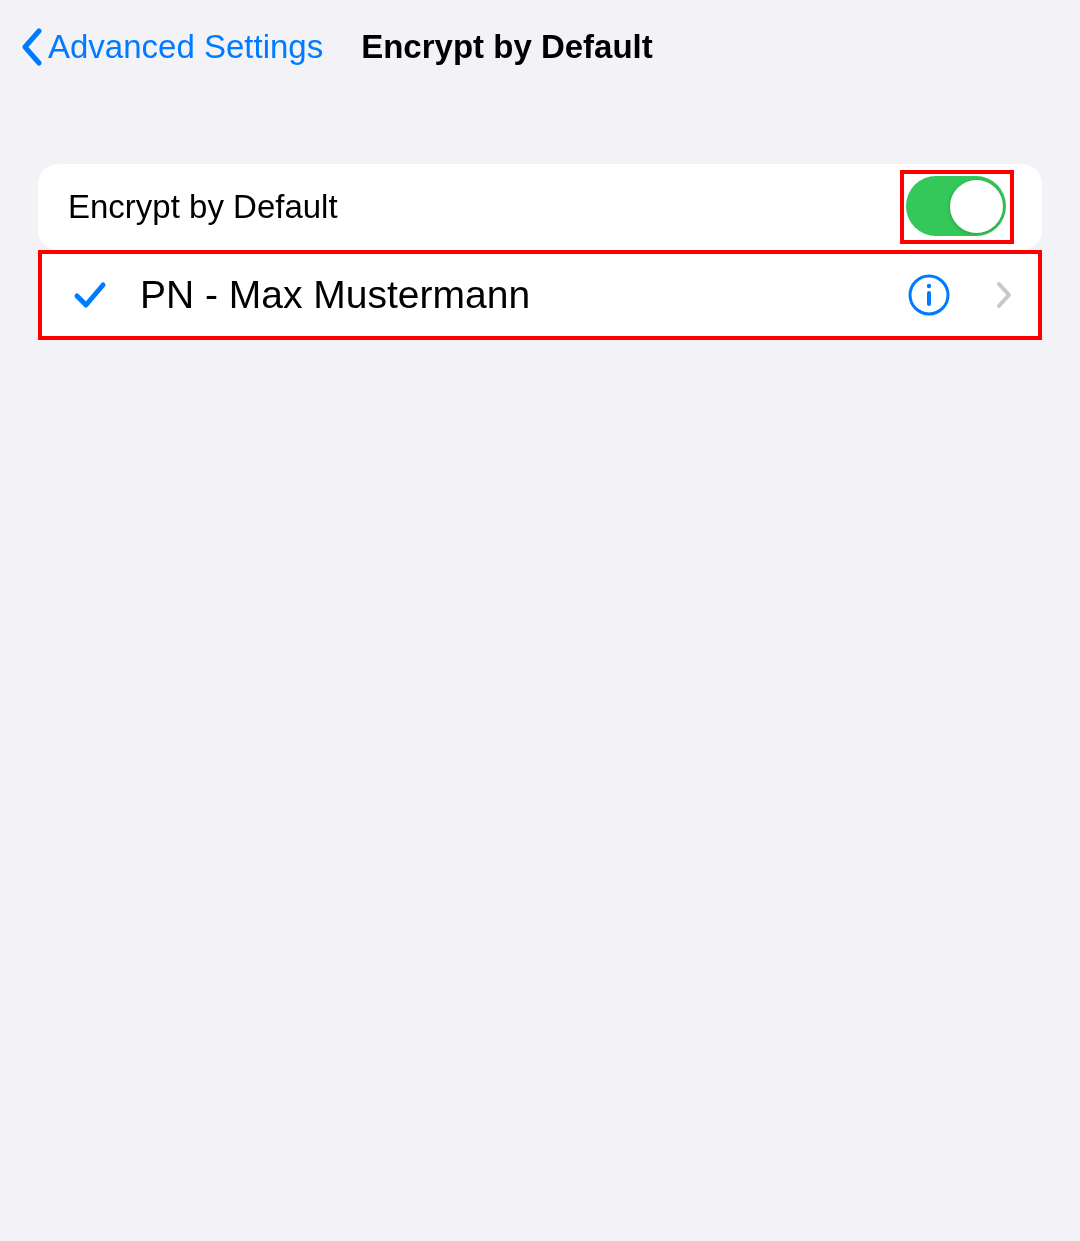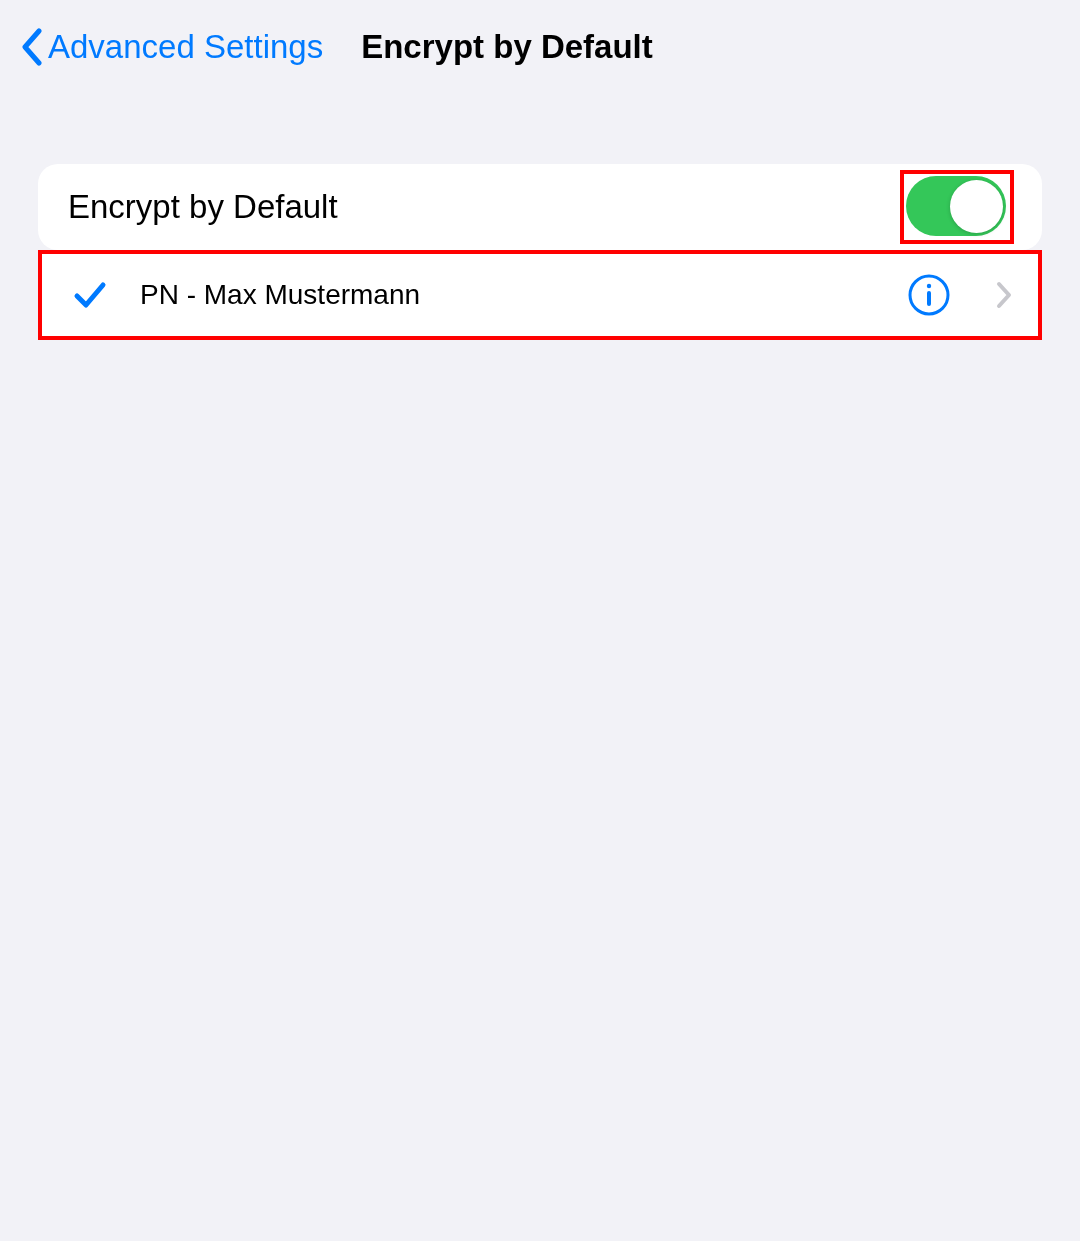--- a/index.html
+++ b/index.html
@@ -116,21 +116,21 @@
       height: 82px;
     }
     .check-icon {
       color: #007aff;
       width: 36px;
       display: flex;
       align-items: center;
       justify-content: center;
     }
     .cert-name {
-      font-size: 28px;
+      font-size: 39px;
       font-weight: 400;
       color: #000;
       flex: 1;
     }
     .info-icon {
       color: #007aff;
       width: 42px;
       height: 42px;
       display: flex;
       align-items: center;

